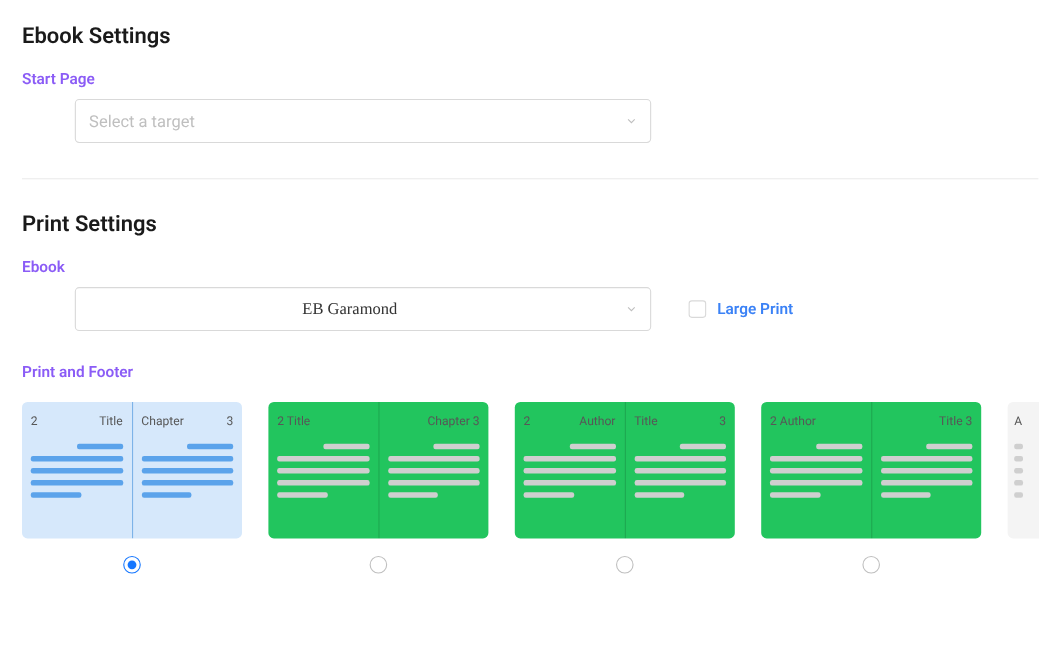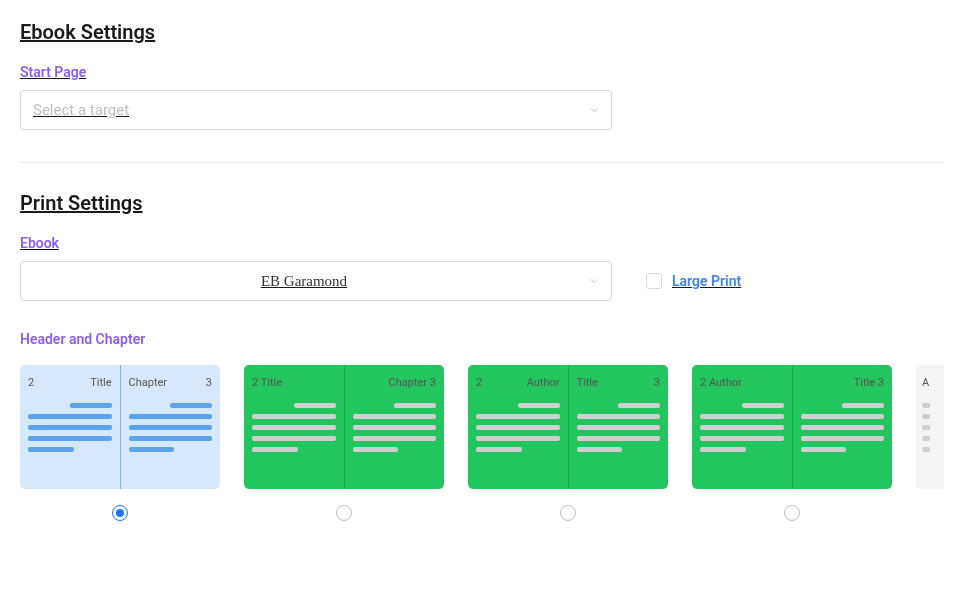--- a/index.html
+++ b/index.html
@@ -22,21 +22,22 @@
     }
     .field-label {
       font-size: 14px;
       font-weight: 600;
       margin-bottom: 10px;
       color: #8b5cf6;
       display: block;
     }
     .select-wrapper {
       position: relative;
-      width: 592px;
+      width: 524px;
+      margin-left: 48px;
     }
     .select {
       width: 100%;
       height: 40px;
       padding: 0 36px 0 12px;
       border: 1px solid #d9d9d9;
       border-radius: 4px;
       background: #fff;
       font-size: 15px;
       color: #1a1a1a;
@@ -89,21 +90,20 @@
       background: #fff;
       cursor: pointer;
     }
     .checkbox-label {
       font-size: 14px;
       font-weight: 600;
       color: #3b82f6;
     }
     .section-block {
       margin-bottom: 30px;
-      text-decoration: underline;
     }
     .hf-scroll {
       display: flex;
       gap: 24px;
       overflow-x: auto;
       padding-bottom: 14px;
       scrollbar-width: thin;
     }
     .hf-scroll::-webkit-scrollbar {
       height: 8px;
@@ -276,21 +276,21 @@
       </span>
     </div>
     <div class="checkbox-group">
       <div class="checkbox"></div>
       <span class="checkbox-label">Large Print</span>
     </div>
   </div>
 </div>
 
 <div>
-  <label class="field-label" style="margin-bottom:18px;">Header and Chapter</label>
+  <label class="field-label" style="margin-bottom:18px;">Print and Footer</label>
 
   <div class="hf-scroll">
 
     <div class="hf-item">
       <div class="hf-card selected">
         <div class="hf-page left">
           <div class="hf-header">
             <span class="hf-header-left">2</span>
             <span class="hf-header-right">Title</span>
           </div>

